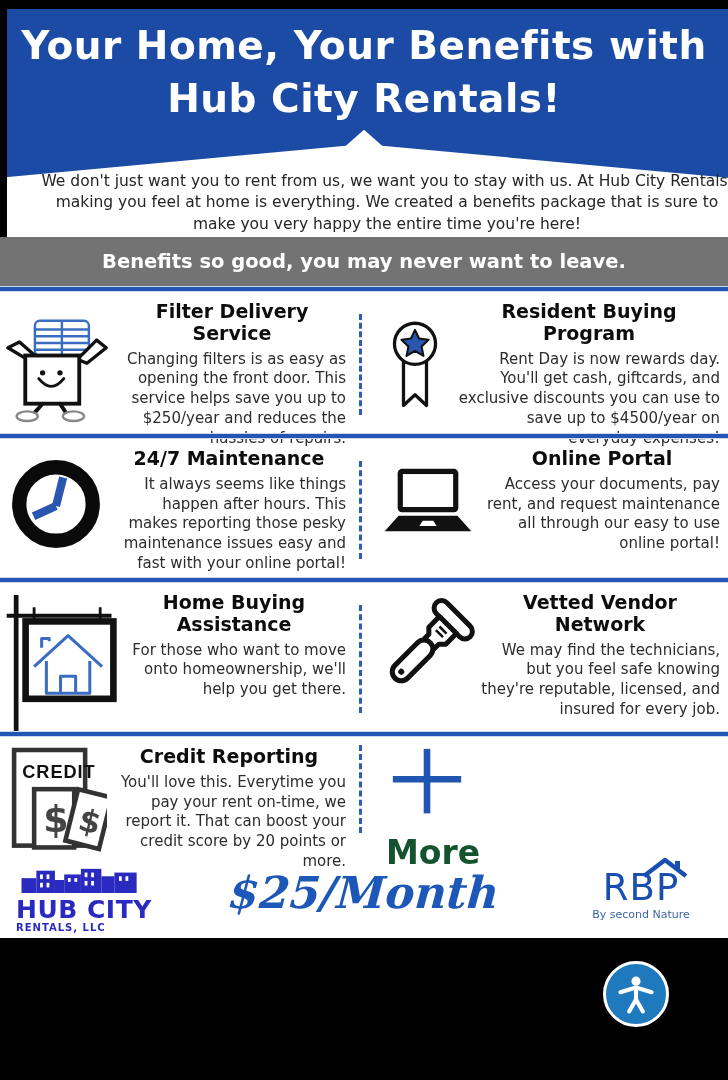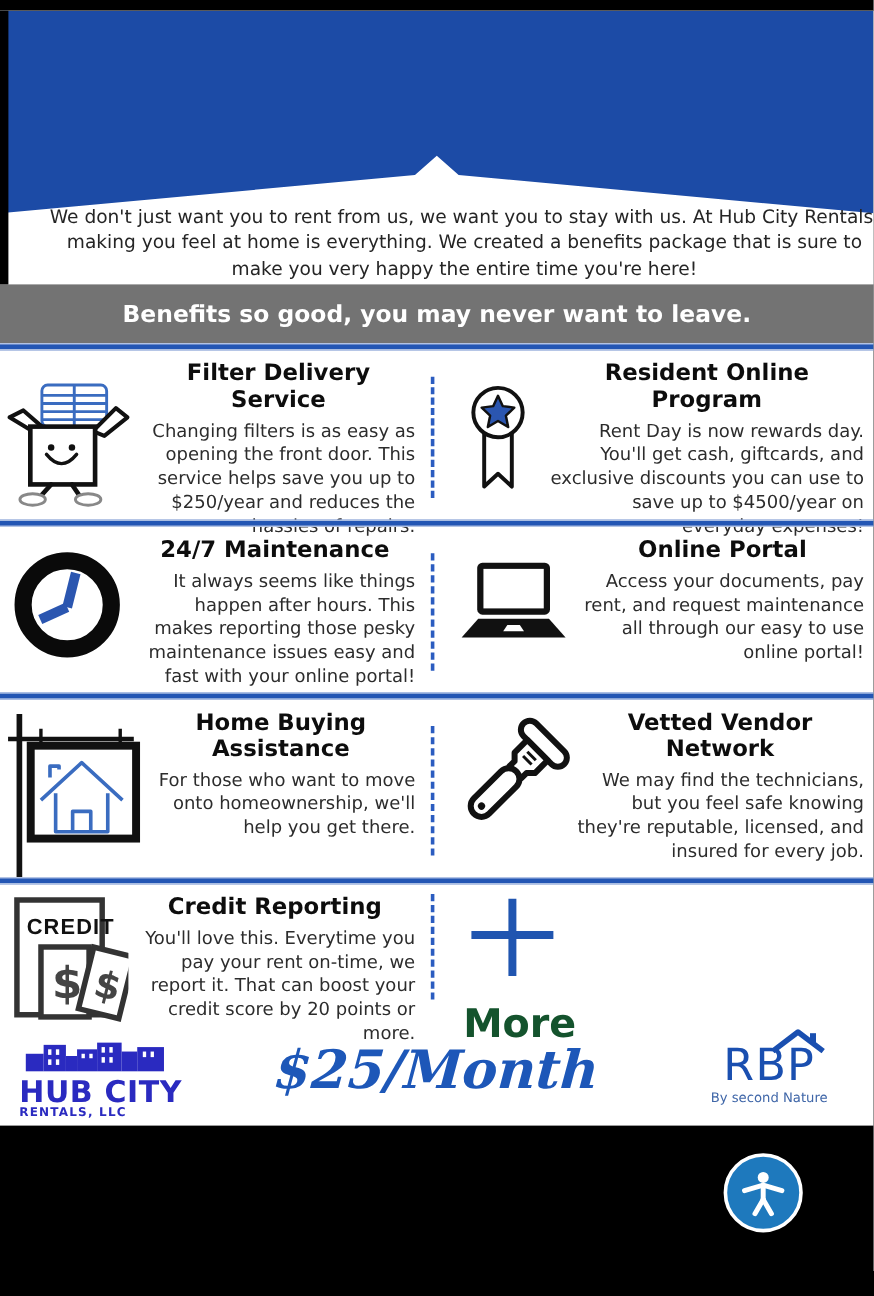--- a/index.html
+++ b/index.html
@@ -72,20 +72,24 @@
     background:#1e79bd;border:3px solid #fff;display:flex;align-items:center;justify-content:center;
     cursor:pointer;}
 </style>
 </head>
 <body>
 
 <div class="flyer">
 
   <div class="header">
     <div class="header-blue"></div>
+    <div class="header-titles">
+      <div>Your Home, Your Benefits with</div>
+      <div>Hub City Rentals!</div>
+    </div>
     <div class="intro">We don't just want you to rent from us, we want you to stay with us. At Hub City Rentals, making you feel at home is everything. We created a benefits package that is sure to make you very happy the entire time you're here!</div>
   </div>
   <div class="left-black-strip"></div>
 
   <div class="banner">Benefits so good, you may never want to leave.</div>
 
   <div class="hdiv hdiv1"></div>
 
   <div class="row row1">
     <div class="cell cell-l r1l">
@@ -125,21 +129,21 @@
     <div class="vdash"></div>
     <div class="cell cell-r r1r">
       <div class="iconbox">
         <svg width="74" height="112" viewBox="0 0 90 110">
           <path d="M31,46 L31,103 L45,90 L59,103 L59,46 Z" fill="#fff" stroke="#111" stroke-width="4" stroke-linejoin="round"></path>
           <circle cx="45" cy="28" r="25" fill="#fff" stroke="#111" stroke-width="4"></circle>
           <polygon points="45,11 49.9,21.5 61.5,23 53,31.2 55.3,42.7 45,36.5 34.7,42.7 37,31.2 28.5,23 40.1,21.5" fill="#2b56b0" stroke="#111" stroke-width="2.5" stroke-linejoin="round"></polygon>
         </svg>
       </div>
       <div class="txt">
-        <h3>Resident Online Program</h3>
+        <h3>Resident Buying Program</h3>
         <p>Rent Day is now rewards day. You'll get cash, giftcards, and exclusive discounts you can use to save up to $4500/year on everyday expenses!</p>
       </div>
     </div>
   </div>
 
   <div class="hdiv hdiv2"></div>
 
   <div class="row row2">
     <div class="cell cell-l r2l">
       <div class="iconbox">

